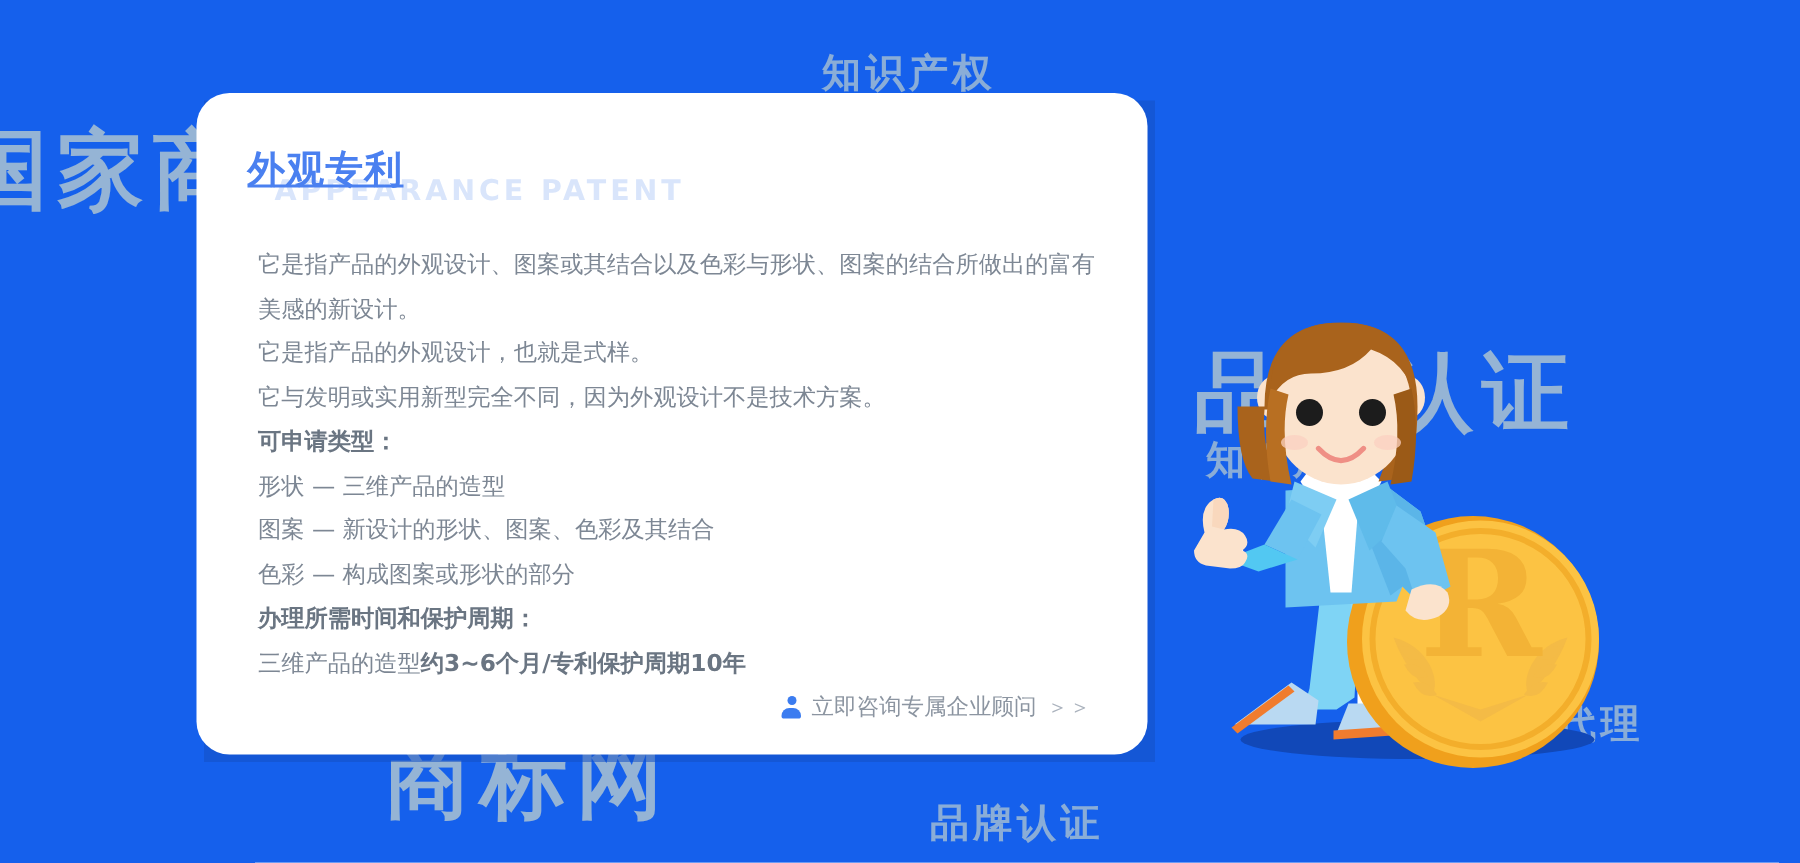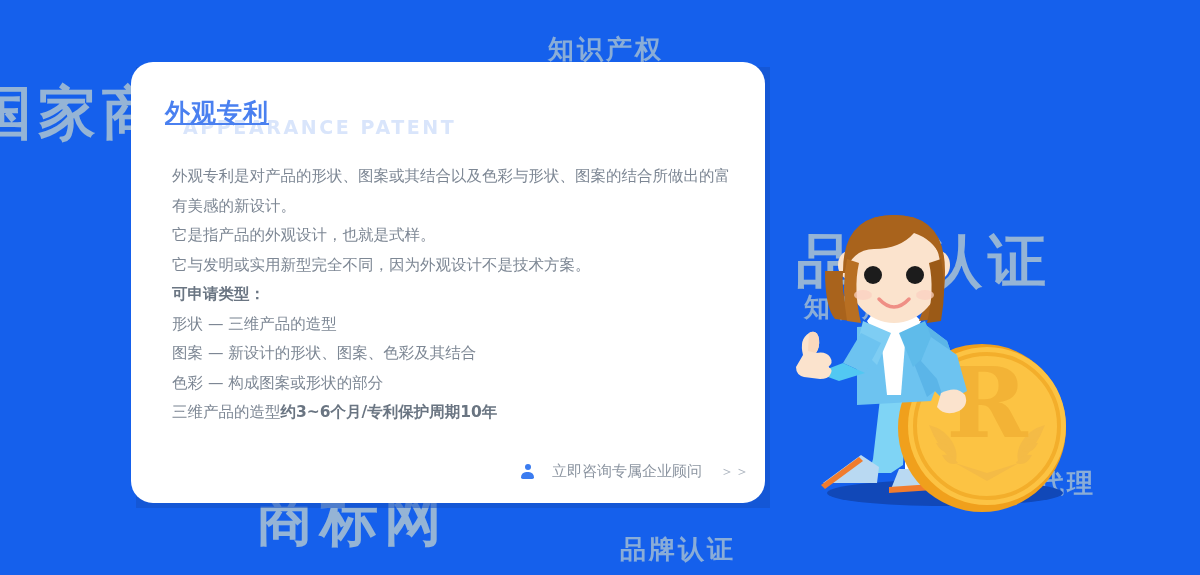--- a/index.html
+++ b/index.html
@@ -132,21 +132,21 @@
     color: #6a7582;
   }
 
   
   .consult {
     position: absolute;
     left: 390px;
     top: 400px;
     display: flex;
     align-items: center;
-    gap: 18px;
+    gap: 7px;
     cursor: pointer;
     white-space: nowrap;
   }
   .consult .person-icon {
     display: inline-block;
     width: 13px;
     height: 15px;
     position: relative;
     flex: 0 0 auto;
   }
@@ -205,27 +205,28 @@
   <div class="card-shadow"></div>
 
   <div class="card">
 
     <div class="card-header">
       <div class="title-en">APPEARANCE PATENT</div>
       <div class="title-cn">外观专利</div>
     </div>
 
     <div class="body-copy">
-      <p class="wrap">外观专利是对产品的形状、图案或其结合以及色彩与形状、图案的结合所做出的富有美感的新设计。</p>
+      <p class="wrap">它是指产品的外观设计、图案或其结合以及色彩与形状、图案的结合所做出的富有美感的新设计。</p>
       <p>它是指产品的外观设计，也就是式样。</p>
       <p>它与发明或实用新型完全不同，因为外观设计不是技术方案。</p>
       <p class="strong">可申请类型：</p>
       <p>形状 — 三维产品的造型</p>
       <p>图案 — 新设计的形状、图案、色彩及其结合</p>
       <p>色彩 — 构成图案或形状的部分</p>
+      <p class="strong">办理所需时间和保护周期：</p>
       <p><span>三维产品的造型</span><span class="em">约3~6个月/专利保护周期10年</span></p>
     </div>
 
     <div class="consult">
       <span class="person-icon"></span>
       <span class="consult-text">立即咨询专属企业顾问</span>
       <span class="consult-arrows">＞＞</span>
     </div>
 
   </div>

